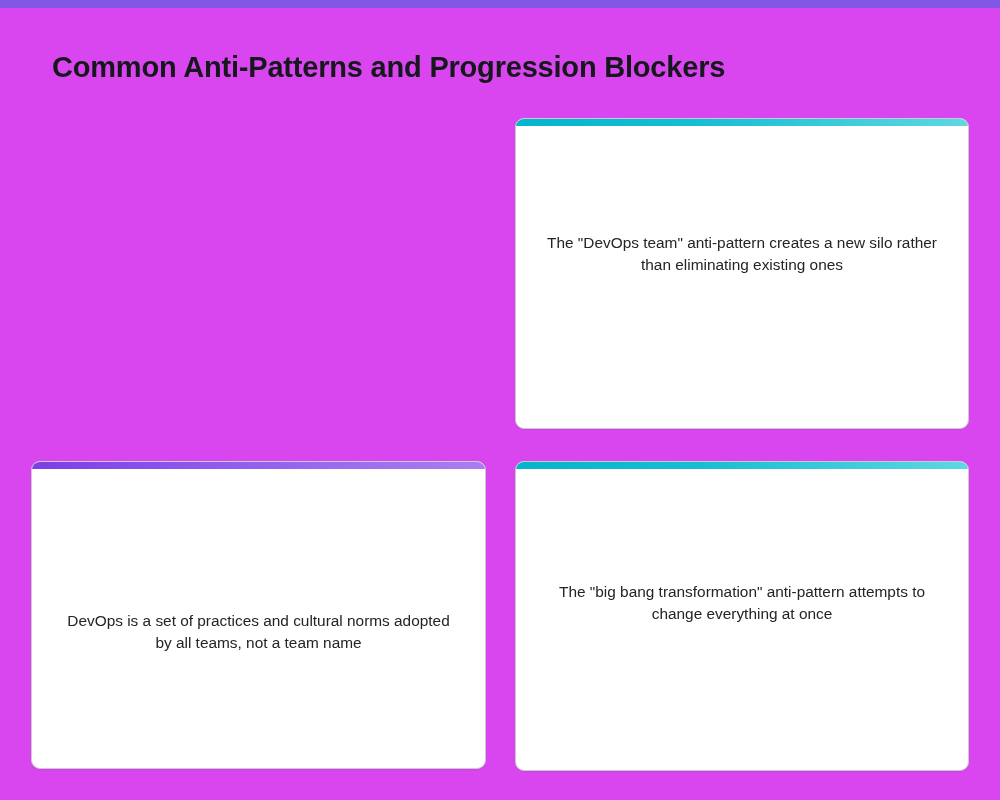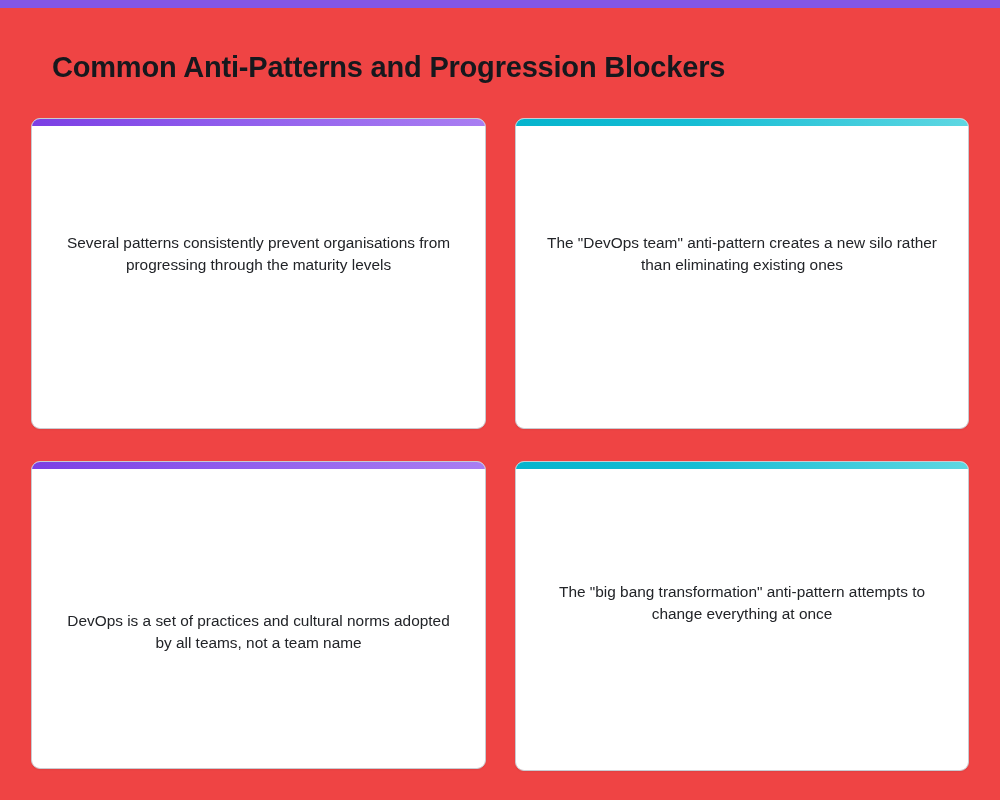--- a/index.html
+++ b/index.html
@@ -12,21 +12,21 @@
     height: 800px;
     background: #f8f9fc;
     font-family: "Liberation Sans", sans-serif;
     overflow: hidden;
     position: relative;
   }
 
   .slide {
     position: absolute;
     inset: 0;
-    background: #ef4444;
+    background: #d946ef;
   }
 
   
   .top-strip {
     position: absolute;
     top: 0;
     left: 0;
     width: 1000px;
     height: 8px;
     background: #8257e6;
@@ -104,24 +104,20 @@
 <body>
 
 <div class="slide">
 
   <div class="top-strip"></div>
 
   <h1 class="page-title">Common Anti-Patterns and Progression Blockers</h1>
 
   <div class="card-grid">
 
-    <div class="card" id="card-0">
-      <div class="card-accent accent-purple"></div>
-      <p class="card-text">Several patterns consistently prevent organisations from progressing through the maturity levels</p>
-    </div>
 
     <div class="card" id="card-1">
       <div class="card-accent accent-teal"></div>
       <p class="card-text">The "DevOps team" anti-pattern creates a new silo rather than eliminating existing ones</p>
     </div>
 
     <div class="card" id="card-2">
       <div class="card-accent accent-purple"></div>
       <p class="card-text">DevOps is a set of practices and cultural norms adopted by all teams, not a team name</p>
     </div>

